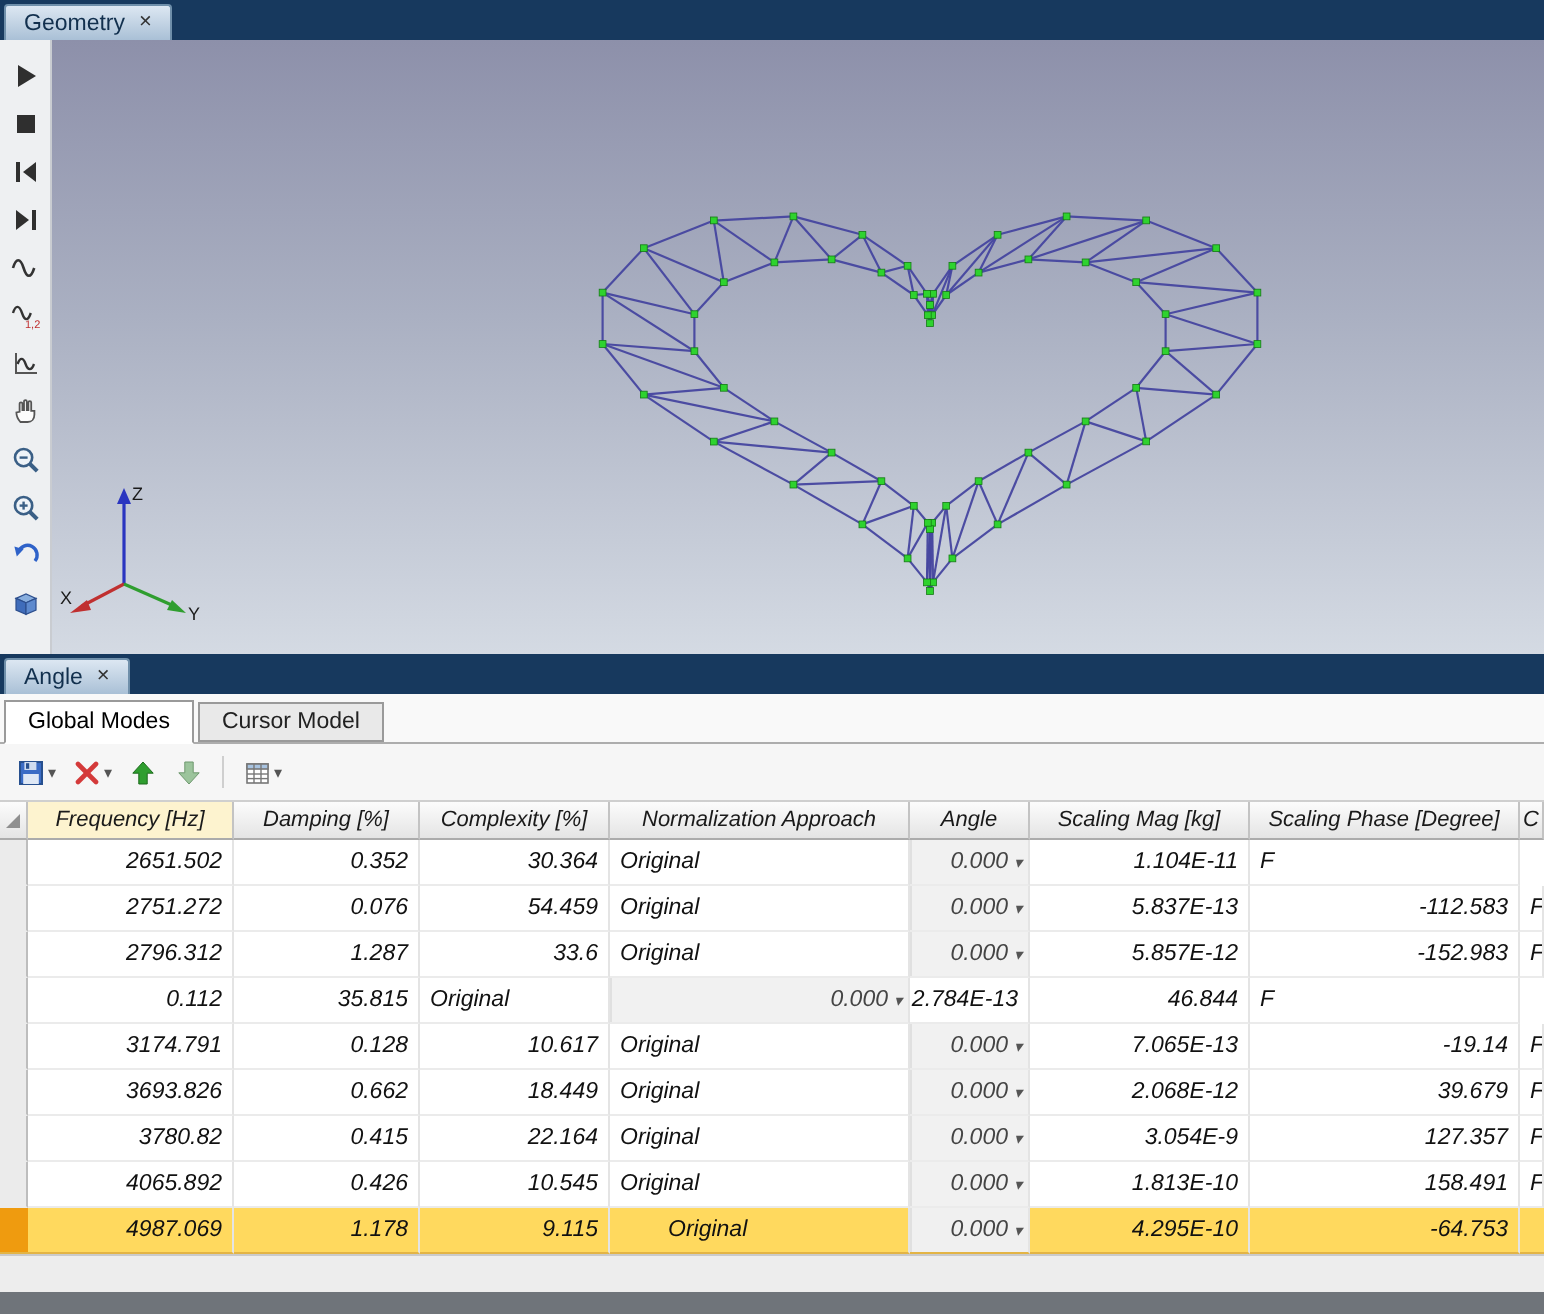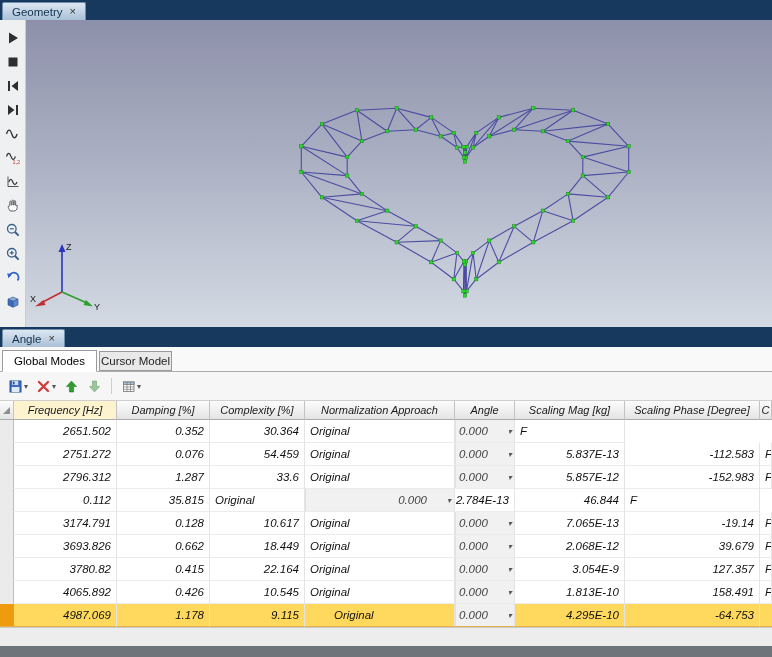--- a/index.html
+++ b/index.html
@@ -15,21 +15,21 @@
   .viewport { height:307px; flex:none; position:relative; background:linear-gradient(180deg,#8d90aa 0%, #aab0c2 45%, #d4dae3 100%); }
   .vp-toolbar { position:absolute; left:0; top:0; bottom:0; width:26px; background:#eef0f2; border-right:1px solid #c9ccd1; display:flex; flex-direction:column; align-items:center; padding-top:8px; gap:5px; z-index:3; }
   .vbtn { width:22px; height:19px; display:flex; align-items:center; justify-content:center; }
   .mesh-svg { position:absolute; inset:0; width:772px; height:307px; }
   .triad { position:absolute; left:28px; top:216px; width:96px; height:76px; z-index:2; }
 
   
   .subtabs { height:25px; flex:none; background:#f9f9f9; display:flex; align-items:flex-end; padding-left:2px; border-bottom:1px solid #adadad; }
   .stab { font-size:11.5px; border:1px solid #9a9a9a; margin-right:2px; white-space:nowrap; }
   .stab.active { background:#fff; padding:4px 11px; border-bottom:1px solid #fff; margin-bottom:-1px; color:#000; }
-  .stab.inactive { background:#e9e9e9; padding:3px 1px; color:#222;margin-top:42px; }
+  .stab.inactive { background:#e9e9e9; padding:3px 11px; color:#222;margin-top:42px; }
 
   
   .modes-toolbar { height:29px; flex:none; background:#f6f6f6; border-bottom:1px solid #cfcfcf; display:flex; align-items:center; padding:0 5px; gap:2px; }
   .tbtn { display:flex; align-items:center; height:22px; padding:0 3px; gap:1px; }
   .caret { font-size:8px; color:#555; }
   .sep { width:1px; height:16px; background:#cfcfcf; margin:0 4px; }
 
   
   .grid { display:grid; grid-template-columns:14px 103px 93px 95px 150px 60px 110px 135px 1fr;font-style:italic; }
   .thead { height:19px; flex:none; }
@@ -39,21 +39,21 @@
   .corner-tri { width:0; height:0; border-left:7px solid transparent; border-bottom:7px solid #8f8f8f; }
   .tbody { flex:none; }
   .trow { height:23px; background:#fff; }
   .cell { border-right:1px solid #e4e4e4; border-bottom:1px solid #ebebeb; font-size:11.5px; display:flex; align-items:center; overflow:hidden; white-space:nowrap; color:#111; }
   .cell.num { justify-content:flex-end; padding-right:5px; }
   .cell.left { padding-left:5px; }
   .cell.indicator { background:#ebebeb; border-right:1px solid #bdbdbd; }
   .trow.selected .cell { background:#ffd95e; border-bottom-color:#e3b445;padding-left:29px; }
   .trow.selected .cell.indicator { background:#ef9b0f; }
   .anglecell { padding:0 !important; }
-  .combo { flex:1; height:100%; display:flex; align-items:center; justify-content:flex-end; gap:20px; background:#f1f1f1; padding:0 3px; color:#444; border-left:1px solid #e0e0e0; }
+  .combo { flex:1; height:100%; display:flex; align-items:center; justify-content:flex-end; gap:3px; background:#f1f1f1; padding:0 3px; color:#444; border-left:1px solid #e0e0e0; }
   .trow.selected .combo { background:#f0f0f0; }
 
   .filler { flex:1; background:#ededed; border-top:1px solid #cacaca; }
   .bottom-bar { height:11px; flex:none; background:#6f747a; }
 </style>
 </head>
 <body>
 
 <div class="app">
 
@@ -409,20 +409,21 @@
       <div class="cell num">2651.502</div>
       <div class="cell num">0.352</div>
       <div class="cell num">30.364</div>
       <div class="cell left">Original</div>
       <div class="cell anglecell">
         <div class="combo">
           <span>0.000</span>
           <span class="caret">▾</span>
         </div>
       </div>
+      <div class="cell num">1.104E-11</div>
       <div class="cell left">F</div>
     </div>
       <div class="trow grid">
       <div class="cell indicator"></div>
       <div class="cell num">2751.272</div>
       <div class="cell num">0.076</div>
       <div class="cell num">54.459</div>
       <div class="cell left">Original</div>
       <div class="cell anglecell">
         <div class="combo">

